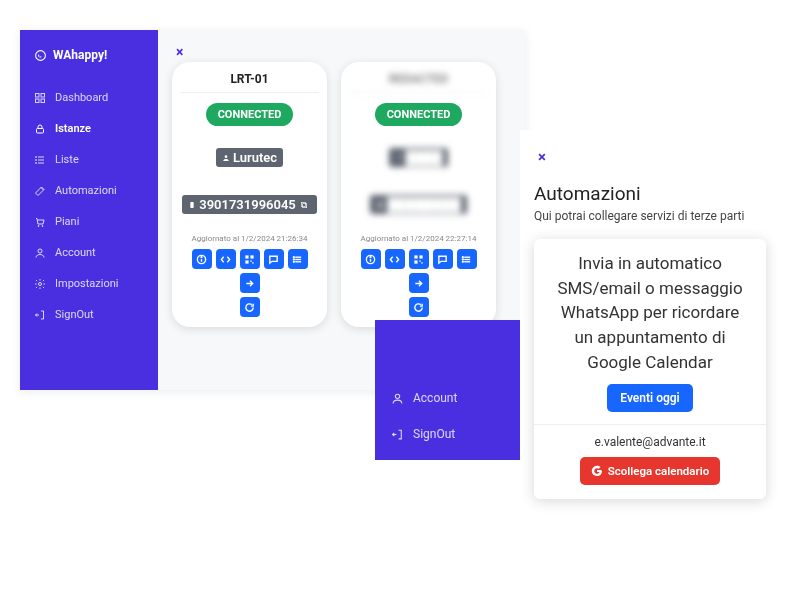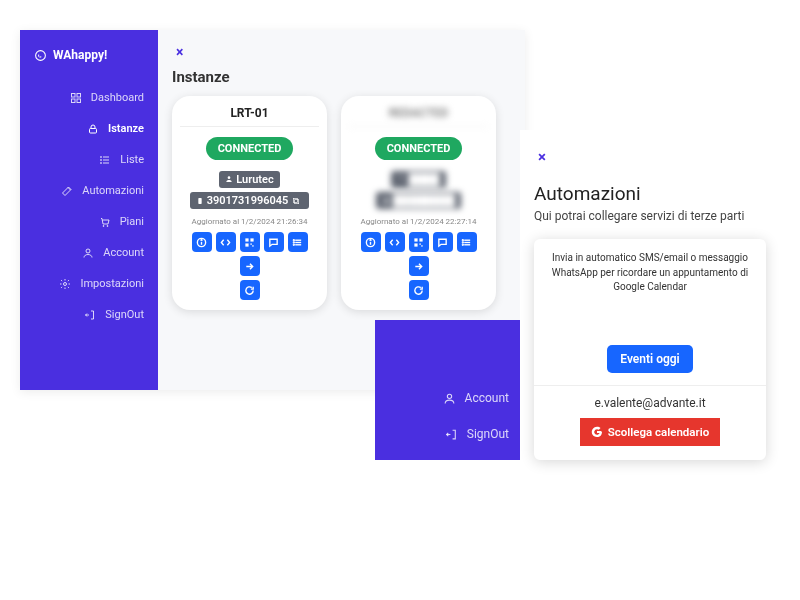--- a/index.html
+++ b/index.html
@@ -37,21 +37,20 @@
     font-size: 12px;
   }
   .brand svg { margin-right:6px; }
   .nav-item {
     display: flex;
     align-items: center;
     padding: 9px 14px;
     color: rgba(255,255,255,0.8);
     font-size: 11px;
     cursor: pointer;
-    justify-content: flex-end;
   }
   .nav-item.active {
     color: #fff;
     font-weight: 600;
   }
   .nav-item svg { margin-right: 9px; flex-shrink:0; }
   .main1 {
     flex: 1;
     background: #f7f8fa;
     padding: 12px 14px;
@@ -94,25 +93,25 @@
     font-weight: 700;
     padding: 5px 12px;
     border-radius: 14px;
     margin: 10px 0 8px 0;
   }
   .chip {
     display: inline-flex;
     align-items: center;
     background: #5e6470;
     color: #fff;
-    font-size: 11px;
+    font-size: 13px;
     font-weight: 600;
     border-radius: 3px;
     padding: 2px 6px;
-    margin: 2px auto;
+    margin: 14px auto;
   }
   .chip.blur { filter: blur(3px); }
   .chip svg { margin-right:3px; }
   .chip .copy { margin-left:4px; }
   .updated {
     font-size: 8px;
     color: #888;
     margin: 6px 0 6px 0;
   }
   .btn-row { display:flex; justify-content:center; gap:4px; flex-wrap:wrap; margin-top:4px; }
@@ -174,52 +173,51 @@
     text-align:center;
   }
   .auto-card-title {
     font-size: 13px;
     font-weight: 700;
     color: #333;
     padding: 10px 0 8px 0;
     border-bottom: 1px solid #eee;
   }
   .auto-card-desc {
-    font-size: 10px;
+    font-size: 17px;
     color: #333;
     padding: 12px 16px 10px 16px;
     line-height: 1.45;
   }
   .primary-btn {
     display:inline-block;
     background: #1766ff;
     color:#fff;
     font-size: 12px;
     font-weight:600;
     border-radius: 5px;
     padding: 7px 13px;
     margin-bottom:12px;
     cursor:pointer;
-    margin-top:40px;
   }
   .auto-divider { border-top:1px solid #eee; }
   .auto-email {
     font-size: 12px;
     color:#333;
     padding: 10px 0 6px 0;
   }
   .danger-btn {
     display:inline-flex;
     align-items:center;
     gap:5px;
     background: #e6362d;
     color:#fff;
     font-size: 11.5px;
     font-weight:600;
-    border-radius:0;
+    border-radius:5px;
     padding: 7px 11px;
     margin: 2px 0 14px 0;
     cursor:pointer;
   }
 </style>
 </head>
 <body>
 
 <div class="window1">
   <div class="sidebar">
@@ -292,21 +290,20 @@
           <path d="M14 4h5v16h-5"></path>
           <path d="M10 12H3"></path>
           <path d="M6 9l-3 3 3 3"></path>
         </svg>
       <span>SignOut</span>
     </div>
   </div>
 
   <div class="main1">
     <span class="close-x">×</span>
-    <h2 class="page-title">Instanze</h2>
 
     <div class="cards">
 
       <div class="card">
         <div class="card-name">LRT-01</div>
         <div class="status-pill">CONNECTED</div>
         <div><span class="chip">
           <svg width="8" height="8" viewBox="0 0 24 24" fill="#fff">
                 <circle cx="12" cy="8" r="4"></circle>
                 <path d="M4 21c0-4 4-6 8-6s8 2 8 6"></path>

